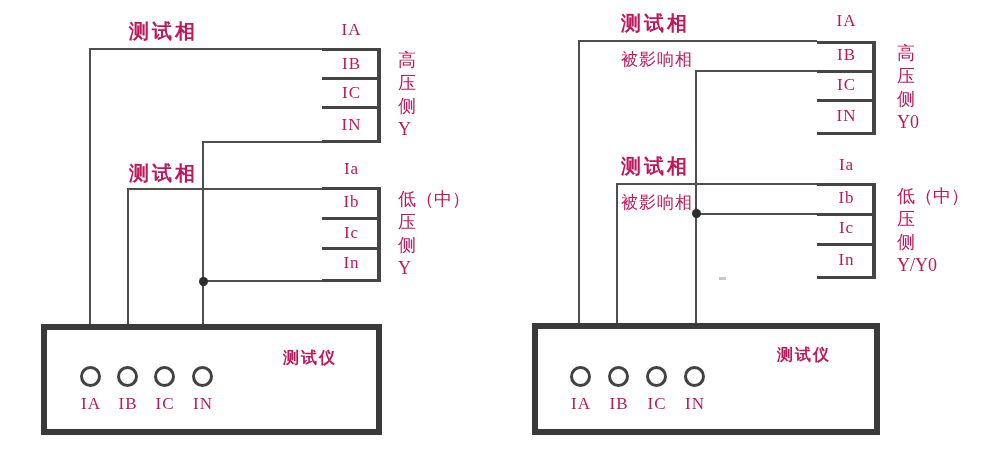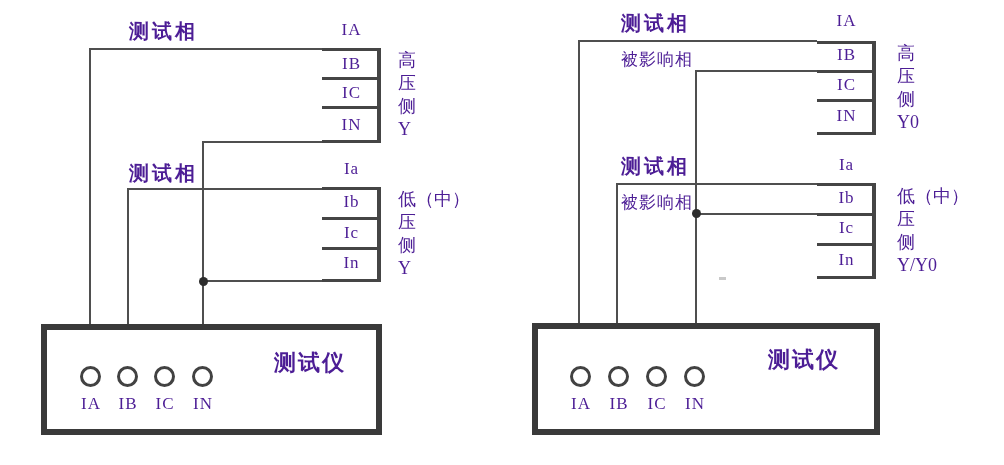--- a/index.html
+++ b/index.html
@@ -1,32 +1,32 @@
 <!DOCTYPE html>
 <html><head>
 <meta charset="utf-8">
 <style>
   html,body{margin:0;padding:0;background:#fff;}
   .canvas{
     position:relative;width:1004px;height:465px;background:#ffffff;
-    font-family:"Liberation Serif","DejaVu Serif",serif;color:#4c1d95;overflow:hidden;
+    font-family:"Liberation Serif","DejaVu Serif",serif;color:#be185d;overflow:hidden;
   }
   .wire-h{position:absolute;height:1.5px;background:#4f4f4f;}
   .wire-v{position:absolute;width:1.5px;background:#4f4f4f;}
   .bar{position:absolute;height:3px;background:#454545;}
   .vbar{position:absolute;width:4px;background:#454545;}
   .term{position:absolute;width:59px;text-align:center;font-size:17px;letter-spacing:1px;line-height:20px;}
   .side{position:absolute;font-size:18px;line-height:23px;white-space:nowrap;}
   .side span{display:block;}
   .phase{position:absolute;font-size:20px;font-weight:bold;letter-spacing:3px;white-space:nowrap;line-height:20px;}
   .affected{position:absolute;font-size:17px;letter-spacing:1px;white-space:nowrap;line-height:17px;}
   .tester-box{position:absolute;border:6px solid #3a3a3a;background:#ffffff;box-sizing:border-box;}
   .port{position:absolute;width:15px;height:15px;border:3px solid #424242;border-radius:50%;background:#fff;}
   .port-label{position:absolute;width:44px;text-align:center;font-size:17px;letter-spacing:1px;}
-  .tester-title{position:absolute;width:130px;text-align:center;font-size:22px;font-weight:bold;letter-spacing:2px;}
+  .tester-title{position:absolute;width:130px;text-align:center;font-size:16px;font-weight:bold;letter-spacing:2px;}
   .dot{position:absolute;width:9px;height:9px;border-radius:50%;background:#2d2d2d;}
   .artifact{position:absolute;width:7px;height:3px;background:#c9c9c9;}
   .group{position:absolute;left:0;top:0;width:100%;height:100%;}
 </style>
 </head>
 <body>
 
 <div class="canvas">
 
   <div class="group">

